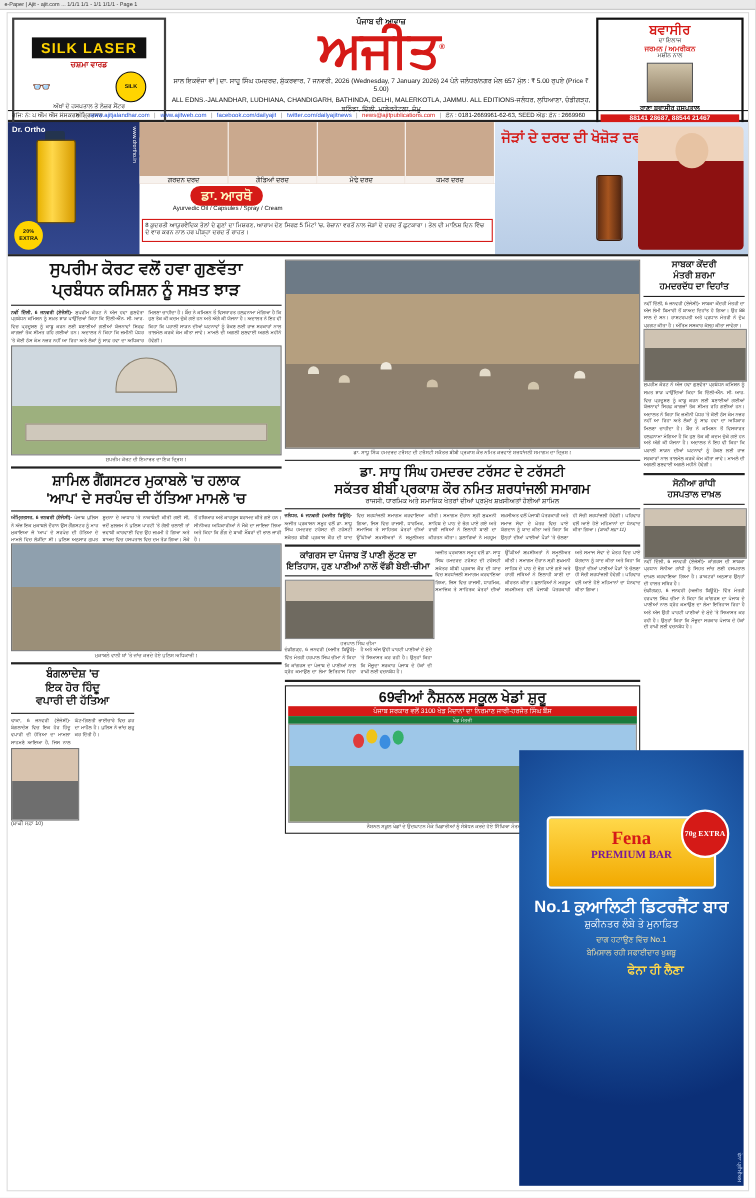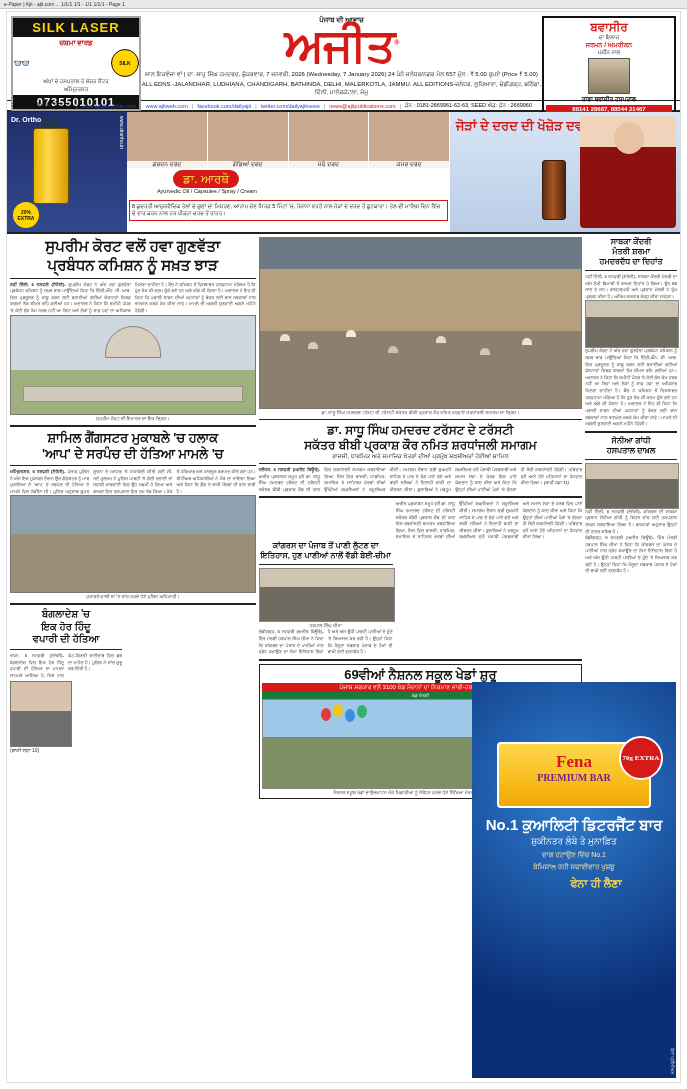--- a/index.html
+++ b/index.html
@@ -3,21 +3,21 @@
 <meta charset="utf-8">
 <style>
   html,body{margin:0;padding:0;background:#b9b9b9;}
   body{font-family:"Liberation Sans",sans-serif;}
   .page{position:relative;width:687px;height:1089px;background:#fff;overflow:hidden;}
   .browserbar{height:9px;background:#e9e9e9;border-bottom:1px solid #c8c8c8;font-size:5px;color:#333;padding:1px 4px;box-sizing:border-box;white-space:nowrap;overflow:hidden;}
   .sheet{position:absolute;left:6px;top:11px;width:675px;height:1072px;background:#fff;border:1px solid #ddd;box-sizing:border-box;overflow:hidden;}
 
   
   .masthead{display:flex;align-items:flex-start;padding:4px 4px 0 4px;height:88px;box-sizing:border-box;}
-  .ad-silk{width:130px;border:2px solid #a3a3a3;box-sizing:border-box;padding:0;text-align:center;}
+  .ad-silk{width:140px;border:2px solid #404040;box-sizing:border-box;padding:16px;text-align:center;}
   .silk-title{background:#111;color:#ffd400;font-weight:bold;font-size:13px;letter-spacing:1px;padding:2px 0;}
   .silk-sub{font-size:7px;color:#b00;font-weight:bold;margin-top:2px;}
   .silk-row{display:flex;align-items:center;justify-content:space-between;margin-top:2px;}
   .silk-glass{font-size:14px;color:#111;}
   .silk-badge{width:26px;height:26px;border-radius:50%;background:#ffd400;border:1px solid #111;font-size:5px;color:#111;display:flex;align-items:center;justify-content:center;font-weight:bold;}
   .silk-line{font-size:5.5px;color:#111;line-height:1.3;margin-top:1px;}
   .silk-phone{background:#111;color:#fff;font-weight:bold;font-size:11px;letter-spacing:1px;margin-top:2px;padding:1px 0;}
 
   .mast-center{flex:1;text-align:center;position:relative;}
   .mast-top{font-size:7px;color:#111;font-weight:bold;}
@@ -44,21 +44,21 @@
   .ad-ortho{width:120px;background:linear-gradient(180deg,#1f2f6b,#33488f);position:relative;color:#fff;padding:3px;box-sizing:border-box;}
   .ortho-bottle{position:absolute;left:26px;top:16px;width:34px;height:74px;background:linear-gradient(90deg,#e8b200,#ffd84a 40%,#d79b00);border:1px solid #6b4e00;border-radius:3px;}
   .ortho-cap{position:absolute;left:34px;top:8px;width:18px;height:10px;background:#23344f;border-radius:2px;}
   .ortho-label{position:absolute;left:4px;top:4px;font-size:7px;font-weight:bold;color:#fff;}
   .ortho-side{position:absolute;right:2px;top:4px;writing-mode:vertical-rl;font-size:5px;color:#fff;}
   .ortho-badge{position:absolute;left:6px;bottom:4px;background:#ffd400;color:#111;font-size:5px;font-weight:bold;border-radius:50%;width:26px;height:26px;display:flex;align-items:center;justify-content:center;text-align:center;}
   .ad-pain{flex:1;background:#fff;position:relative;}
   .pain-imgs{display:flex;height:56px;}
   .pain-cell{flex:1;border-right:1px solid #fff;background:#caa98e;position:relative;}
   .pain-cap{position:absolute;bottom:0;left:0;right:0;text-align:center;font-size:6px;background:rgba(255,255,255,.85);}
-  .drarb{position:absolute;left:46px;top:58px;background:#d51a17;color:#fde047;border-radius:14px;padding:2px 10px;font-size:12px;font-weight:normal;}
+  .drarb{position:absolute;left:46px;top:58px;background:#d51a17;color:#fef9c3;border-radius:14px;padding:2px 10px;font-size:12px;font-weight:bold;}
   .drarb-sub{position:absolute;left:30px;top:76px;font-size:5.5px;color:#111;}
   .pain-text{position:absolute;left:2px;top:88px;right:2px;font-size:5.5px;line-height:1.35;color:#111;border:1px solid #d51a17;padding:2px;}
   .ad-celeb{width:230px;background:linear-gradient(180deg,#d8e5f5,#b9cde6);position:relative;}
   .celeb-head{position:absolute;left:6px;top:6px;font-size:13px;font-weight:bold;color:#d51a17;line-height:1.25;}
   .celeb-bottle{position:absolute;left:92px;top:48px;width:22px;height:58px;background:linear-gradient(90deg,#5e2c12,#a7551f 45%,#4e2410);border-radius:3px;border:1px solid #3a1b0b;}
   .celeb-person{position:absolute;right:4px;top:4px;width:96px;height:112px;background:linear-gradient(180deg,#efd3bb 0 28%,#8d1111 28% 100%);border-radius:4px;}
   .celeb-face{position:absolute;right:36px;top:10px;width:30px;height:32px;border-radius:50%;background:#e7c3a3;}
 
   
   .grid{display:flex;padding:3px;gap:3px;box-sizing:border-box;}
@@ -264,21 +264,21 @@
           <div class="hl hl-m" style="text-align:center;font-size:12px;">ਡਾ. ਸਾਧੂ ਸਿੰਘ ਹਮਦਰਦ ਟਰੱਸਟ ਦੇ ਟਰੱਸਟੀ</div>
           <div class="hl hl-m" style="text-align:center;font-size:12px;">ਸਕੱਤਰ ਬੀਬੀ ਪ੍ਰਕਾਸ਼ ਕੌਰ ਨਮਿਤ ਸ਼ਰਧਾਂਜਲੀ ਸਮਾਗਮ</div>
           <div class="kicker">ਰਾਜਸੀ, ਧਾਰਮਿਕ ਅਤੇ ਸਮਾਜਿਕ ਖੇਤਰਾਂ ਦੀਆਂ ਪ੍ਰਮੁੱਖ ਸ਼ਖ਼ਸੀਅਤਾਂ ਹੋਈਆਂ ਸ਼ਾਮਿਲ</div>
           <div class="rule"></div>
           <div class="body c5"><b>ਜਲੰਧਰ, 6 ਜਨਵਰੀ (ਅਜੀਤ ਬਿਊਰੋ)-</b> <span>ਅਜੀਤ ਪ੍ਰਕਾਸ਼ਨ ਸਮੂਹ ਵਲੋਂ ਡਾ. ਸਾਧੂ ਸਿੰਘ ਹਮਦਰਦ ਟਰੱਸਟ ਦੀ ਟਰੱਸਟੀ ਸਕੱਤਰ ਬੀਬੀ ਪ੍ਰਕਾਸ਼ ਕੌਰ ਦੀ ਯਾਦ ਵਿਚ ਸ਼ਰਧਾਂਜਲੀ ਸਮਾਗਮ ਕਰਵਾਇਆ ਗਿਆ, ਜਿਸ ਵਿਚ ਰਾਜਸੀ, ਧਾਰਮਿਕ, ਸਮਾਜਿਕ ਤੇ ਸਾਹਿਤਕ ਖੇਤਰਾਂ ਦੀਆਂ ਉੱਘੀਆਂ ਸ਼ਖ਼ਸੀਅਤਾਂ ਨੇ ਸ਼ਮੂਲੀਅਤ ਕੀਤੀ। ਸਮਾਗਮ ਦੌਰਾਨ ਸ੍ਰੀ ਸੁਖਮਨੀ ਸਾਹਿਬ ਦੇ ਪਾਠ ਦੇ ਭੋਗ ਪਾਏ ਗਏ ਅਤੇ ਰਾਗੀ ਜਥਿਆਂ ਨੇ ਇਲਾਹੀ ਬਾਣੀ ਦਾ ਕੀਰਤਨ ਕੀਤਾ। ਬੁਲਾਰਿਆਂ ਨੇ ਮਰਹੂਮ ਸ਼ਖ਼ਸੀਅਤ ਵਲੋਂ ਪੰਜਾਬੀ ਪੱਤਰਕਾਰੀ ਅਤੇ ਸਮਾਜ ਸੇਵਾ ਦੇ ਖੇਤਰ ਵਿਚ ਪਾਏ ਯੋਗਦਾਨ ਨੂੰ ਯਾਦ ਕੀਤਾ ਅਤੇ ਕਿਹਾ ਕਿ ਉਨ੍ਹਾਂ ਦੀਆਂ ਪਾਈਆਂ ਪੈੜਾਂ 'ਤੇ ਚੱਲਣਾ ਹੀ ਸੱਚੀ ਸ਼ਰਧਾਂਜਲੀ ਹੋਵੇਗੀ। ਪਰਿਵਾਰ ਵਲੋਂ ਆਏ ਹੋਏ ਮਹਿਮਾਨਾਂ ਦਾ ਧੰਨਵਾਦ ਕੀਤਾ ਗਿਆ।</span> <i>(ਬਾਕੀ ਸਫ਼ਾ 11)</i></div>
         </div>
 
         <div class="rule2"></div>
 
         <div class="twobox">
-          <div style="width:134px;margin-top:40px;">
+          <div style="width:134px;">
             <div class="hl hl-s">ਕਾਂਗਰਸ ਦਾ ਪੰਜਾਬ ਤੋਂ ਪਾਣੀ ਲੁੱਟਣ ਦਾ</div>
             <div class="hl hl-s">ਇਤਿਹਾਸ, ਹੁਣ ਪਾਣੀਆਂ ਨਾਲੋਂ ਵੱਡੀ ਬੇਈ-ਚੀਮਾ</div>
             <div class="rule"></div>
             <div class="port"></div>
             <div class="cap">ਹਰਪਾਲ ਸਿੰਘ ਚੀਮਾ</div>
             <div class="body c2">ਚੰਡੀਗੜ੍ਹ, 6 ਜਨਵਰੀ (ਅਜੀਤ ਬਿਊਰੋ)- ਵਿੱਤ ਮੰਤਰੀ ਹਰਪਾਲ ਸਿੰਘ ਚੀਮਾ ਨੇ ਕਿਹਾ ਕਿ ਕਾਂਗਰਸ ਦਾ ਪੰਜਾਬ ਦੇ ਪਾਣੀਆਂ ਨਾਲ ਧ੍ਰੋਹ ਕਮਾਉਣ ਦਾ ਲੰਮਾ ਇਤਿਹਾਸ ਰਿਹਾ ਹੈ ਅਤੇ ਅੱਜ ਉਹੀ ਪਾਰਟੀ ਪਾਣੀਆਂ ਦੇ ਮੁੱਦੇ 'ਤੇ ਸਿਆਸਤ ਕਰ ਰਹੀ ਹੈ। ਉਨ੍ਹਾਂ ਕਿਹਾ ਕਿ ਮੌਜੂਦਾ ਸਰਕਾਰ ਪੰਜਾਬ ਦੇ ਹੱਕਾਂ ਦੀ ਰਾਖੀ ਲਈ ਵਚਨਬੱਧ ਹੈ।</div>
           </div>
           <div style="flex:1;">
             <div class="body c3">ਅਜੀਤ ਪ੍ਰਕਾਸ਼ਨ ਸਮੂਹ ਵਲੋਂ ਡਾ. ਸਾਧੂ ਸਿੰਘ ਹਮਦਰਦ ਟਰੱਸਟ ਦੀ ਟਰੱਸਟੀ ਸਕੱਤਰ ਬੀਬੀ ਪ੍ਰਕਾਸ਼ ਕੌਰ ਦੀ ਯਾਦ ਵਿਚ ਸ਼ਰਧਾਂਜਲੀ ਸਮਾਗਮ ਕਰਵਾਇਆ ਗਿਆ, ਜਿਸ ਵਿਚ ਰਾਜਸੀ, ਧਾਰਮਿਕ, ਸਮਾਜਿਕ ਤੇ ਸਾਹਿਤਕ ਖੇਤਰਾਂ ਦੀਆਂ ਉੱਘੀਆਂ ਸ਼ਖ਼ਸੀਅਤਾਂ ਨੇ ਸ਼ਮੂਲੀਅਤ ਕੀਤੀ। ਸਮਾਗਮ ਦੌਰਾਨ ਸ੍ਰੀ ਸੁਖਮਨੀ ਸਾਹਿਬ ਦੇ ਪਾਠ ਦੇ ਭੋਗ ਪਾਏ ਗਏ ਅਤੇ ਰਾਗੀ ਜਥਿਆਂ ਨੇ ਇਲਾਹੀ ਬਾਣੀ ਦਾ ਕੀਰਤਨ ਕੀਤਾ। ਬੁਲਾਰਿਆਂ ਨੇ ਮਰਹੂਮ ਸ਼ਖ਼ਸੀਅਤ ਵਲੋਂ ਪੰਜਾਬੀ ਪੱਤਰਕਾਰੀ ਅਤੇ ਸਮਾਜ ਸੇਵਾ ਦੇ ਖੇਤਰ ਵਿਚ ਪਾਏ ਯੋਗਦਾਨ ਨੂੰ ਯਾਦ ਕੀਤਾ ਅਤੇ ਕਿਹਾ ਕਿ ਉਨ੍ਹਾਂ ਦੀਆਂ ਪਾਈਆਂ ਪੈੜਾਂ 'ਤੇ ਚੱਲਣਾ ਹੀ ਸੱਚੀ ਸ਼ਰਧਾਂਜਲੀ ਹੋਵੇਗੀ। ਪਰਿਵਾਰ ਵਲੋਂ ਆਏ ਹੋਏ ਮਹਿਮਾਨਾਂ ਦਾ ਧੰਨਵਾਦ ਕੀਤਾ ਗਿਆ।</div>
           </div>

